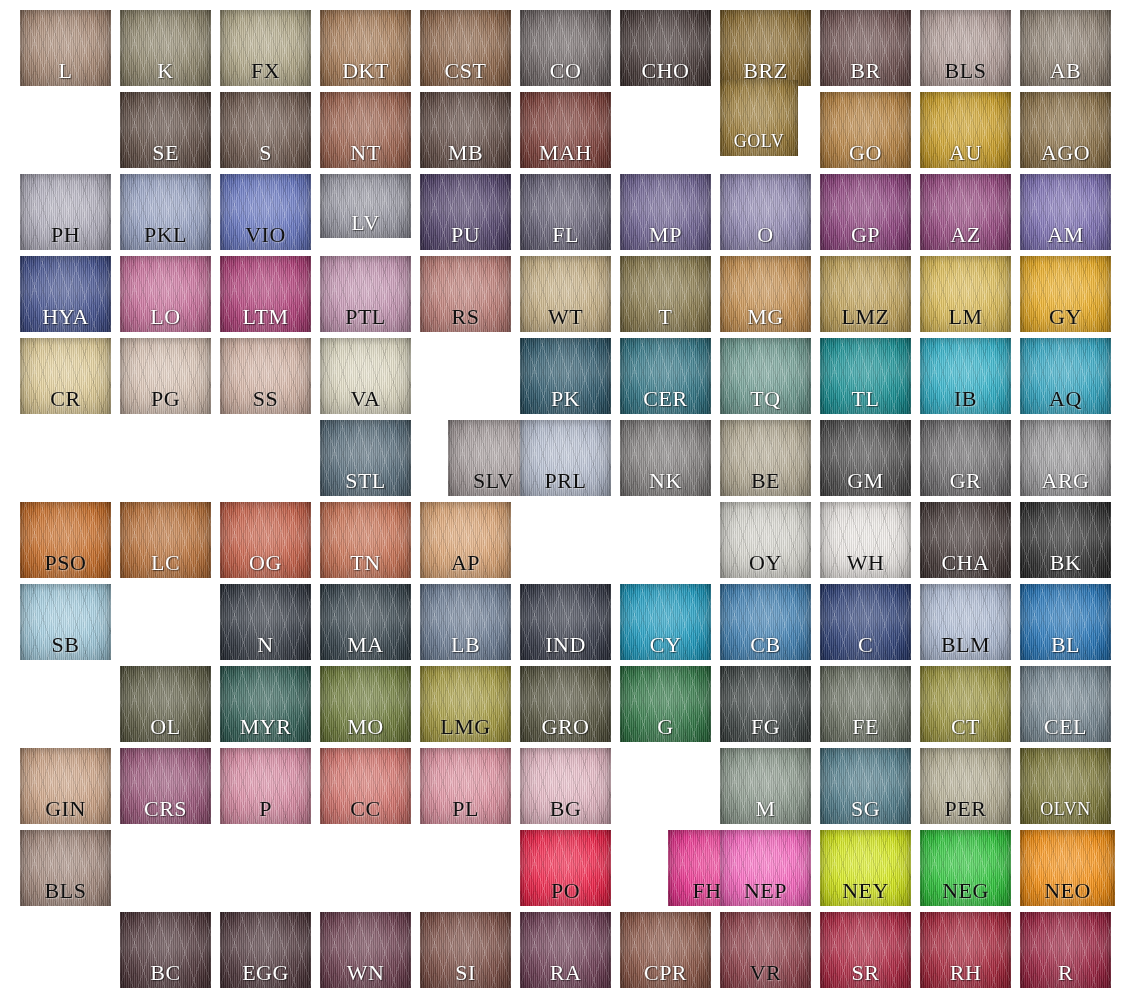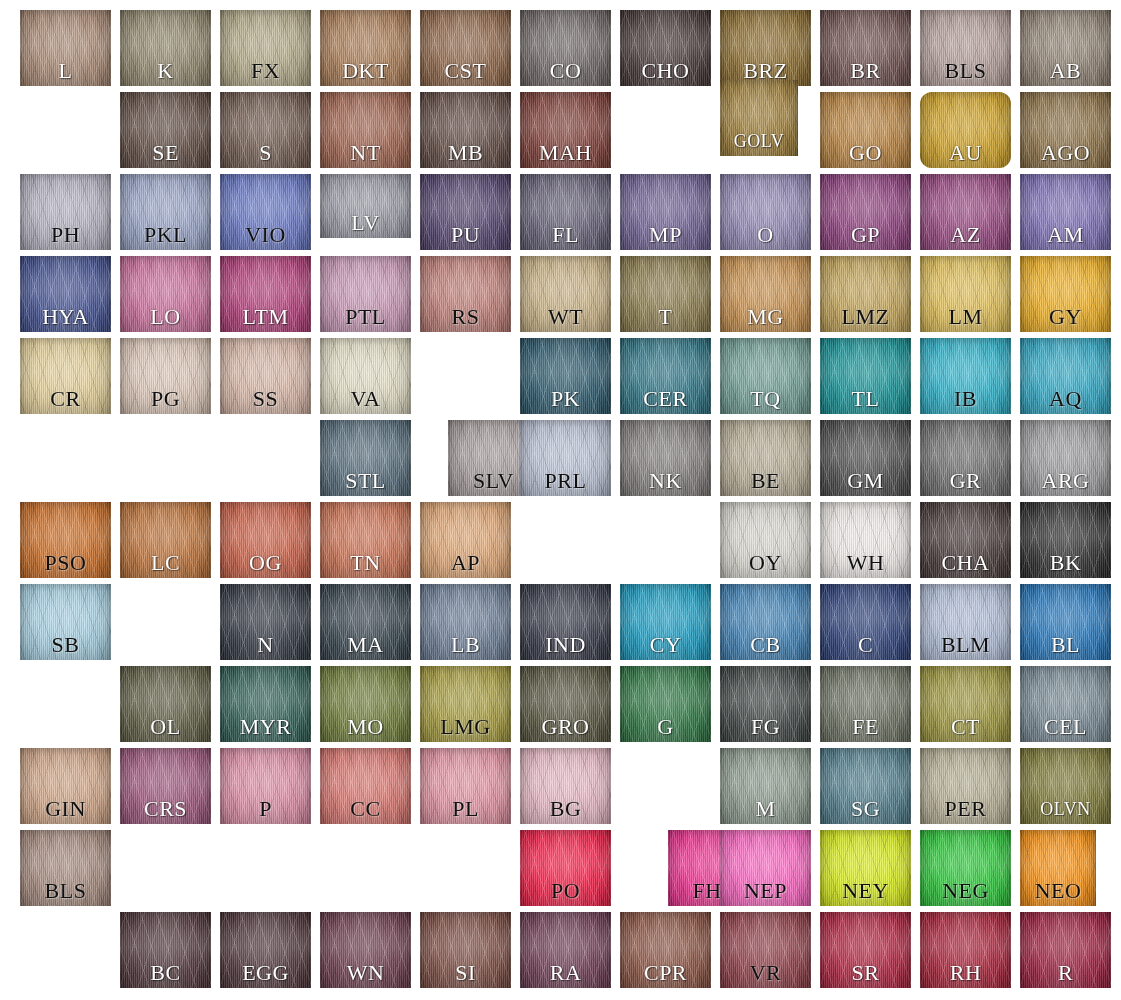--- a/index.html
+++ b/index.html
@@ -288,21 +288,21 @@
     </div>
     <div class="swatch" style="left: 820px; top: 92px; width: 91px; height: 76px;">
       <div class="fill" style="background: rgb(184, 128, 58);"></div>
       <div class="warp"></div>
       <div class="cross1"></div>
       <div class="cross2"></div>
       <div class="shade"></div>
       <div class="band"></div>
       <div class="label light">GO</div>
     </div>
-    <div class="swatch" style="left: 920px; top: 92px; width: 91px; height: 76px; border-radius: 12px;">
+    <div class="swatch" style="left: 920px; top: 92px; width: 91px; height: 76px;">
       <div class="fill" style="background: rgb(207, 160, 32);"></div>
       <div class="warp"></div>
       <div class="cross1"></div>
       <div class="cross2"></div>
       <div class="shade"></div>
       <div class="band"></div>
       <div class="label light">AU</div>
     </div>
     <div class="swatch" style="left: 1020px; top: 92px; width: 91px; height: 76px;">
       <div class="fill" style="background: rgb(139, 111, 67);"></div>
@@ -1071,21 +1071,21 @@
     </div>
     <div class="swatch" style="left: 920px; top: 830px; width: 91px; height: 76px;">
       <div class="fill" style="background: rgb(39, 199, 52);"></div>
       <div class="warp"></div>
       <div class="cross1"></div>
       <div class="cross2"></div>
       <div class="shade"></div>
       <div class="band"></div>
       <div class="label dark">NEG</div>
     </div>
-    <div class="swatch" style="left: 1020px; top: 830px; width: 76px; height: 76px;">
+    <div class="swatch" style="left: 1020px; top: 830px; width: 95px; height: 76px;">
       <div class="fill" style="background: rgb(250, 142, 9);"></div>
       <div class="warp"></div>
       <div class="cross1"></div>
       <div class="cross2"></div>
       <div class="shade"></div>
       <div class="band"></div>
       <div class="label dark">NEO</div>
     </div>
     <div class="swatch" style="left: 120px; top: 912px; width: 91px; height: 76px;">
       <div class="fill" style="background: rgb(78, 51, 55);"></div>

